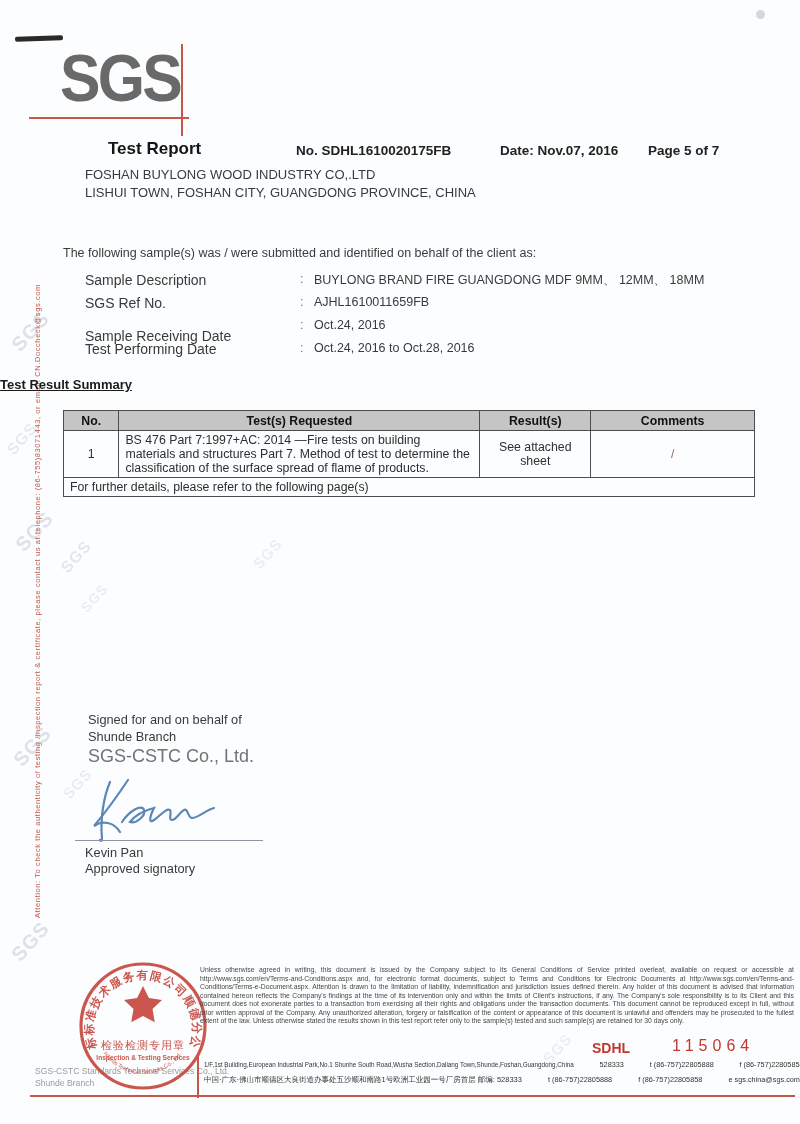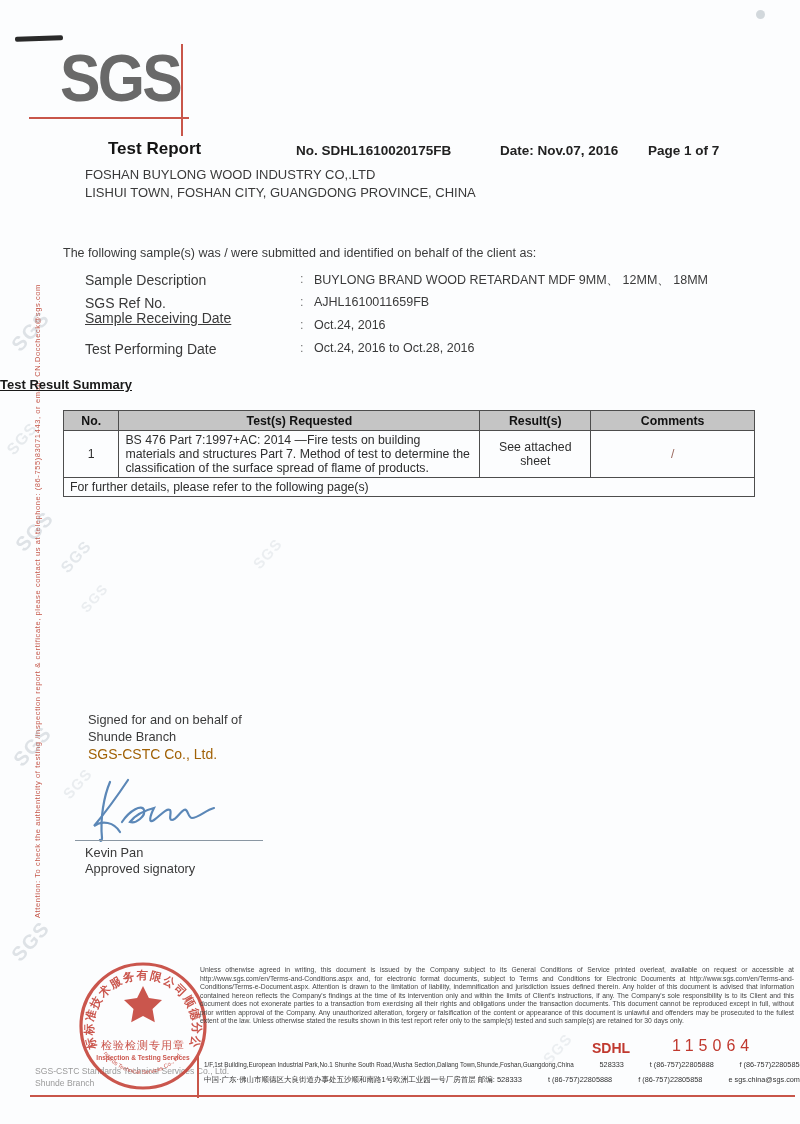--- a/index.html
+++ b/index.html
@@ -46,21 +46,21 @@
   table.result th{background:#c5c5c5;font-weight:bold;height:20px;color:#111;}
   .col-no{width:56px;text-align:center;}
   .col-test{width:368px;}
   .col-result{width:112px;text-align:center;}
   .col-comments{width:166px;text-align:center;}
   .tbl-footer td{font-size:12.3px;padding:3px 6px;}
   .slash{color:#9a6a60;}
   
   .signed1{left:88px;top:712px;font-size:12.8px;color:#3a3a3a;}
   .signed2{left:88px;top:729px;font-size:12.8px;color:#3a3a3a;}
-  .signed3{left:88px;top:746px;font-size:14px;color:#a16207;}
+  .signed3{left:88px;top:746px;font-size:18px;color:#737373;}
   .sig-svg{left:80px;top:770px;}
   .sig-line{left:75px;top:840px;width:188px;height:1px;background:#8a97a3;}
   .sig-name{left:85px;top:845px;font-size:12.8px;color:#3a3a3a;}
   .sig-role{left:85px;top:861px;font-size:12.8px;color:#3a3a3a;}
   
   .legal{left:200px;top:966px;width:594px;font-size:6.8px;line-height:8.55px;text-align:justify;color:#474747;}
   .code-prefix{left:592px;top:1040px;font-size:14px;font-weight:bold;color:#c0392f;}
   .code-number{left:672px;top:1037px;font-size:16px;color:#c0392f;letter-spacing:5px;}
   .addr-vline{left:197px;top:1056px;width:2px;height:42px;background:#c8564a;}
   .addr-row1{left:204px;top:1060px;width:592px;font-size:6.3px;color:#333;white-space:nowrap;}
@@ -95,39 +95,39 @@
   <div class="abs wm" style="left:250px;top:545px;font-size:15px;opacity:.55;">SGS</div>
   <div class="abs wm" style="left:540px;top:1040px;font-size:15px;opacity:.55;">SGS</div>
 
   <div class="abs logo-text">SGS</div>
   <div class="abs reg-vline"></div>
   <div class="abs reg-hline"></div>
 
   <div class="abs title">Test Report</div>
   <div class="abs rep-no">No. SDHL1610020175FB</div>
   <div class="abs rep-date">Date: Nov.07, 2016</div>
-  <div class="abs rep-page">Page 1 of 7</div>
+  <div class="abs rep-page">Page 5 of 7</div>
 
   <div class="abs client1">FOSHAN BUYLONG WOOD INDUSTRY CO,.LTD</div>
   <div class="abs intro">The following sample(s) was / were submitted and identified on behalf of the client as:</div>
 
   <div class="abs client2">LISHUI TOWN, FOSHAN CITY, GUANGDONG PROVINCE, CHINA</div>
 
   <div>
     <span class="f-label" style="top:272px;">Sample Description</span>
     <span class="f-colon" style="top:272px;">:</span>
-    <span class="f-value" style="top:272px;">BUYLONG BRAND WOOD RETARDANT MDF 9MM、 12MM、 18MM</span>
+    <span class="f-value" style="top:272px;">BUYLONG BRAND FIRE GUANGDONG MDF 9MM、 12MM、 18MM</span>
   </div>
   <div>
     <span class="f-label" style="top:295px;">SGS Ref No.</span>
     <span class="f-colon" style="top:295px;">:</span>
     <span class="f-value" style="top:295px;">AJHL1610011659FB</span>
   </div>
   <div>
-    <span class="f-label" style="top:310px;text-decoration:underline;">Sample Receiving Date</span>
+    <span class="f-label" style="top:328px;">Sample Receiving Date</span>
     <span class="f-colon" style="top:318px;">:</span>
     <span class="f-value" style="top:318px;">Oct.24, 2016</span>
   </div>
   <div>
     <span class="f-label" style="top:341px;">Test Performing Date</span>
     <span class="f-colon" style="top:341px;">:</span>
     <span class="f-value" style="top:341px;">Oct.24, 2016 to Oct.28, 2016</span>
   </div>
 
   <div class="abs sum-title">Test Result Summary</div>

